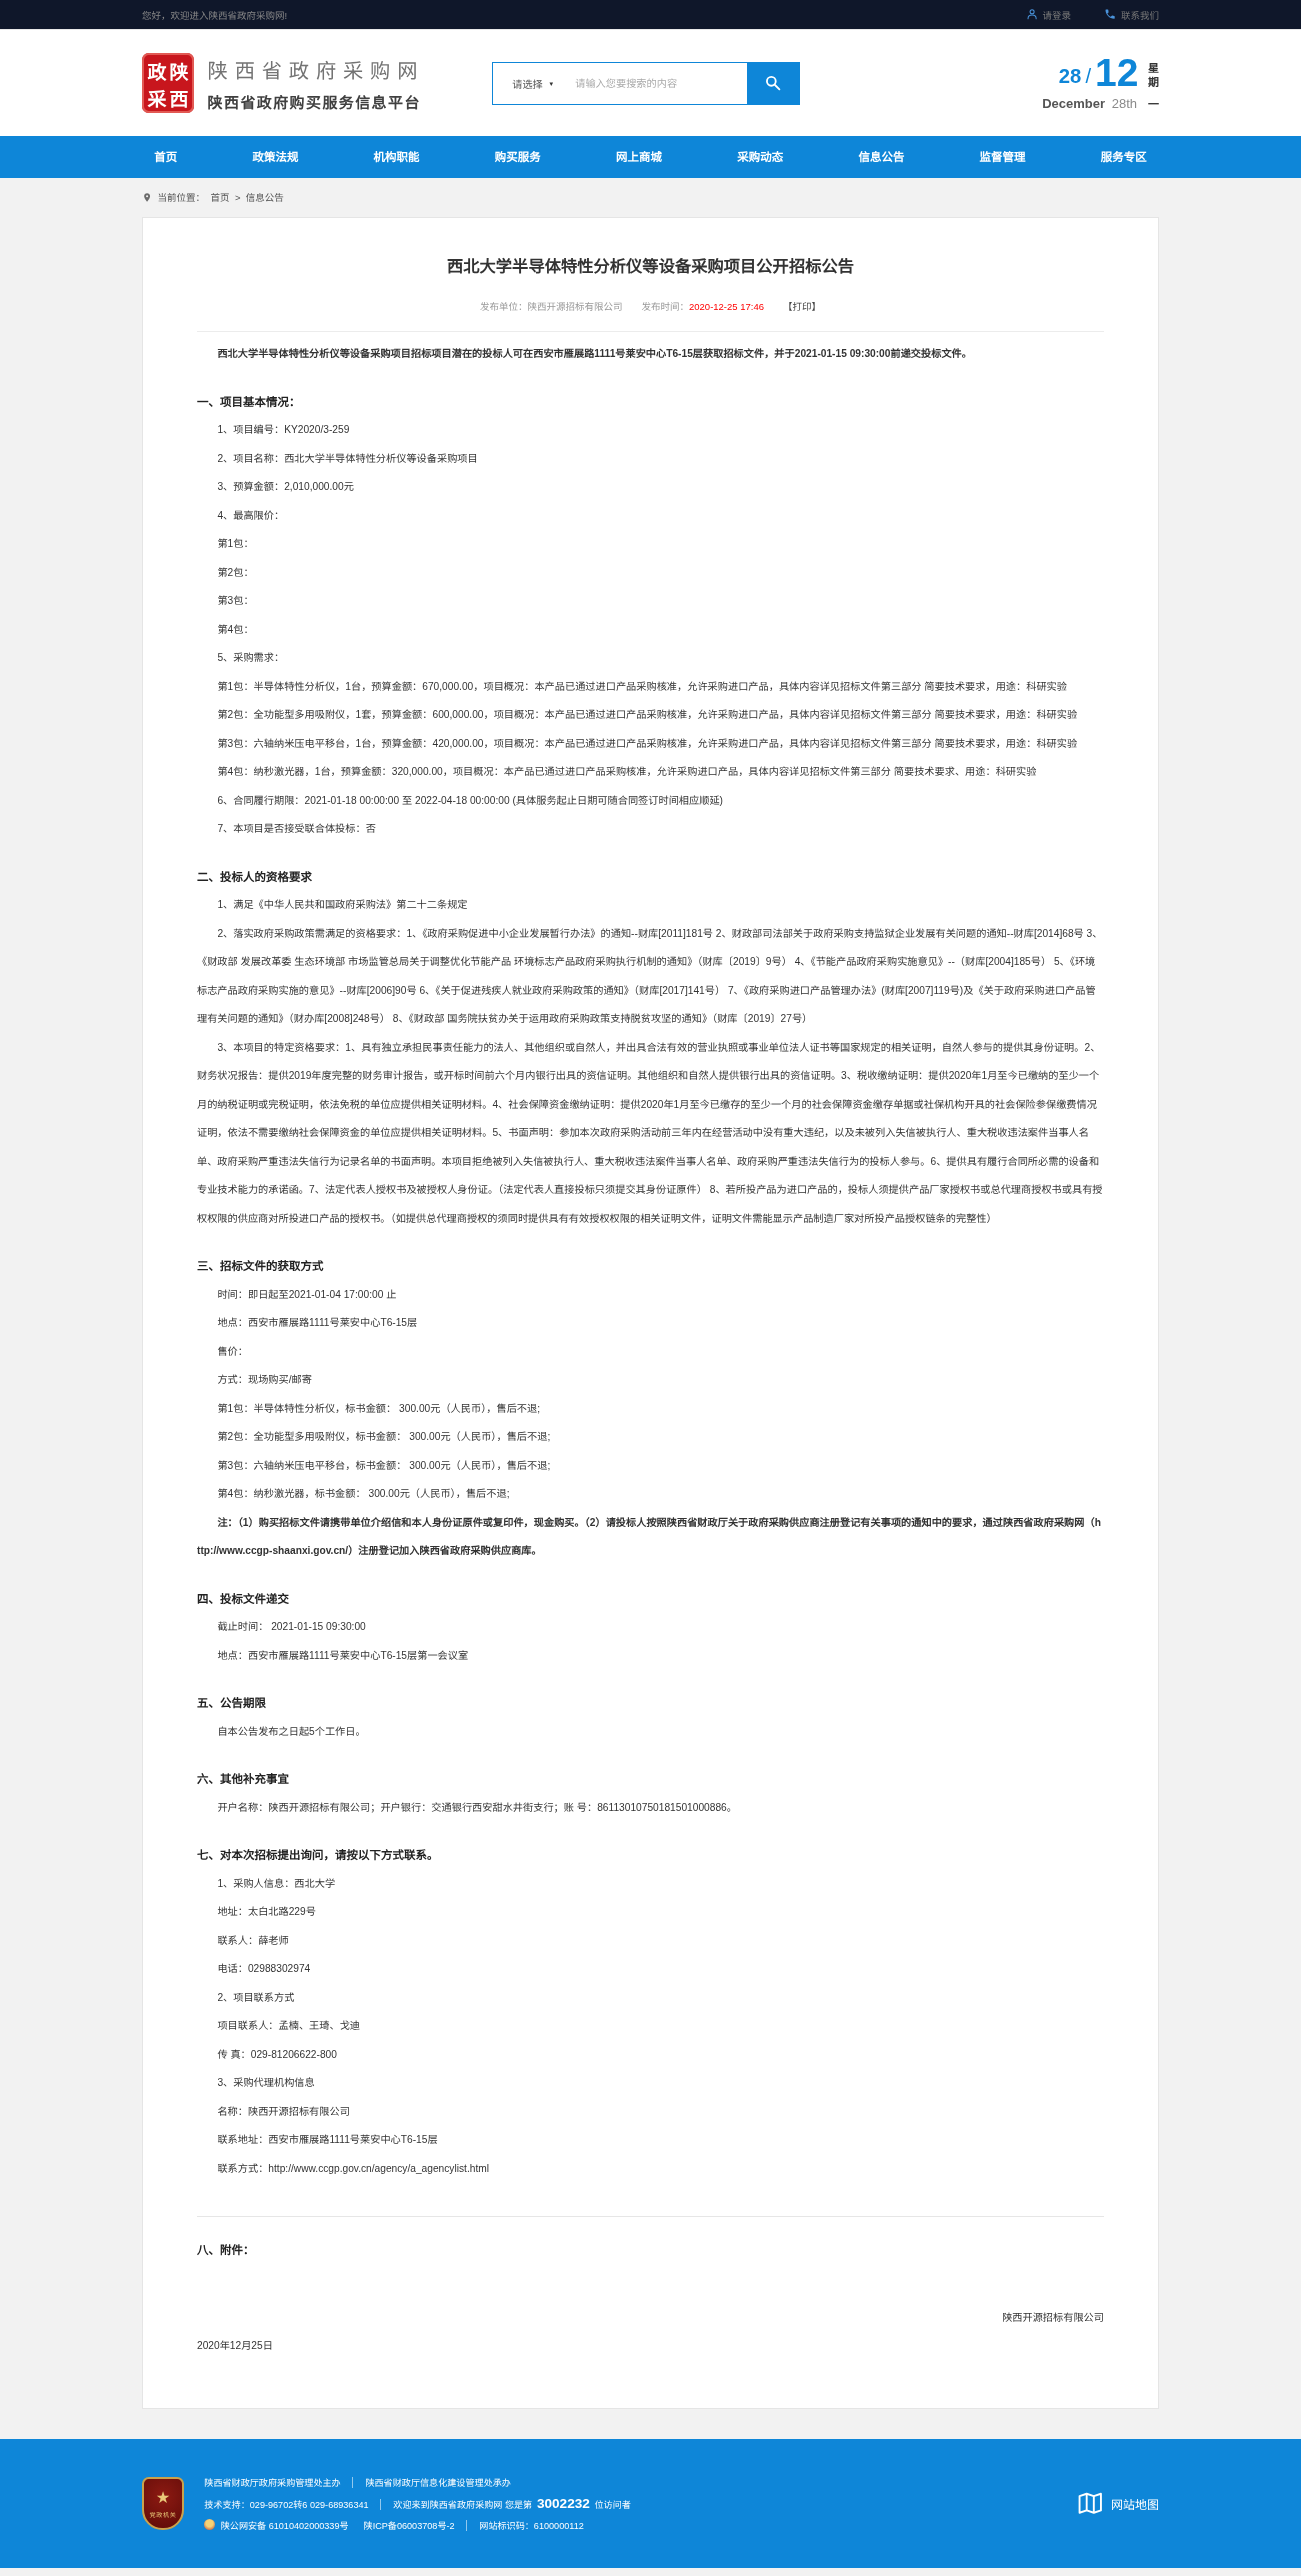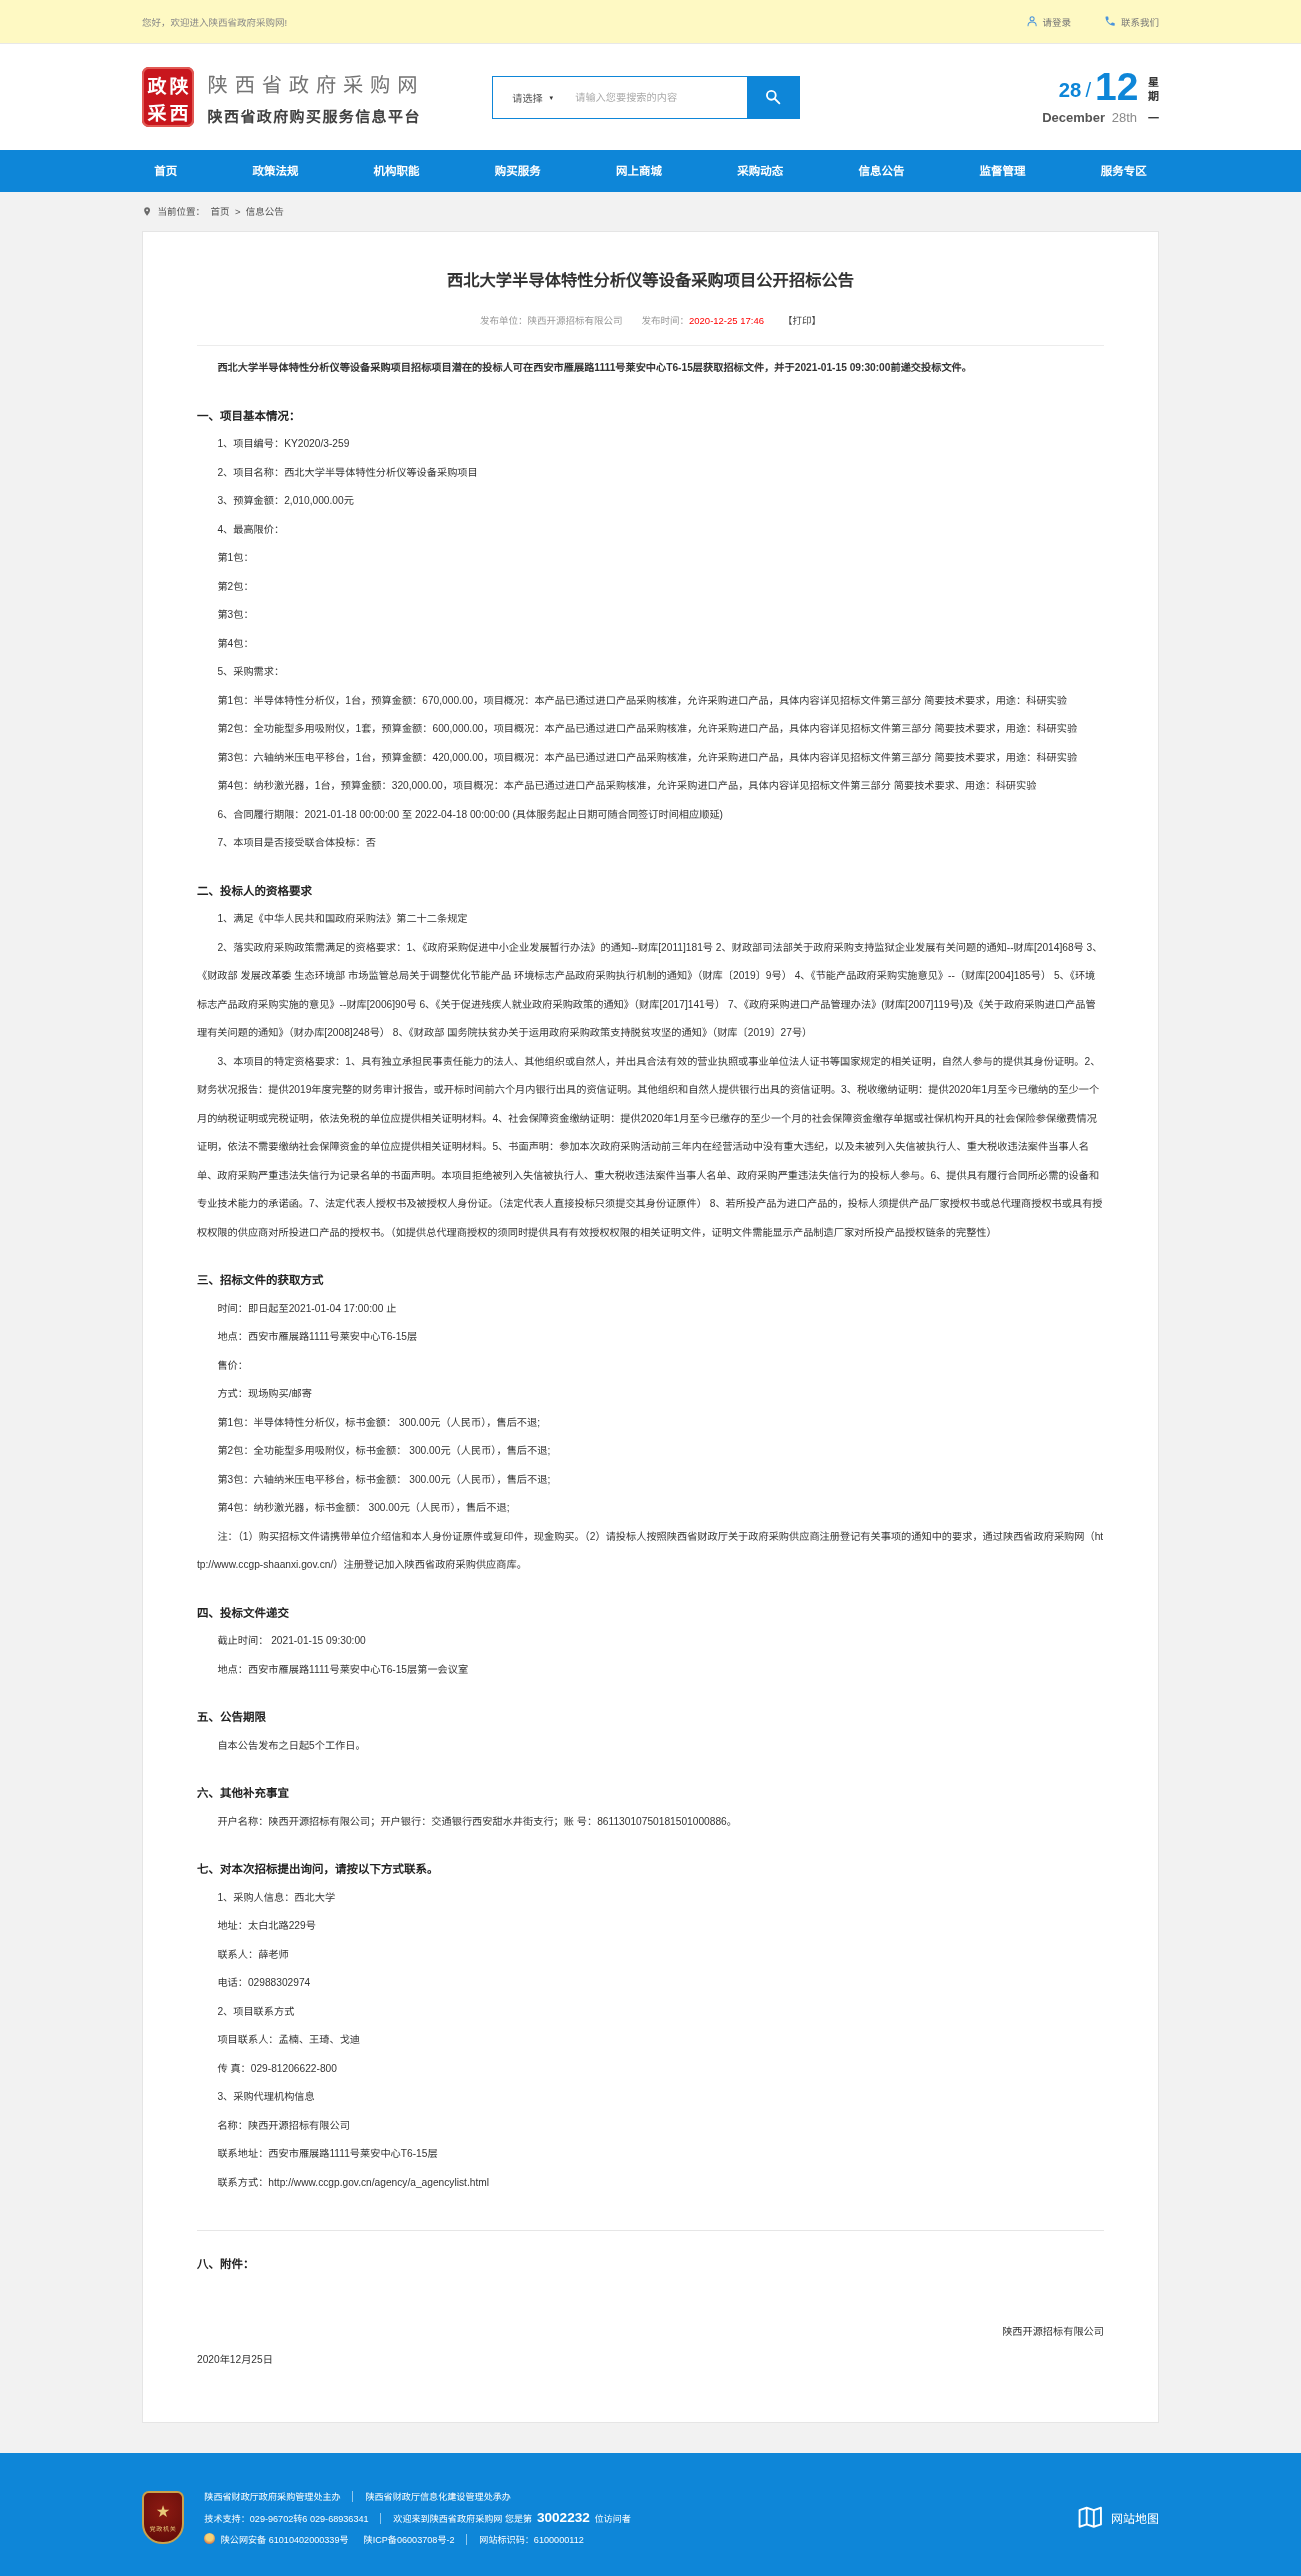--- a/index.html
+++ b/index.html
@@ -7,21 +7,21 @@
   html, body { margin: 0; padding: 0; }
   body {
     width: 1301px;
     background: #f2f2f2;
     font-family: "Liberation Sans", "DejaVu Sans", sans-serif;
     color: #333;
   }
   .inner { width: 1017px; margin: 0 auto; }
 
   
-  .topbar { height: 44px; background: #fef9c3; border-bottom: 0.7px solid #e8e8e8; }
+  .topbar { height: 30px; background: #0f172a; border-bottom: 0.7px solid #e8e8e8; }
   .topbar .inner { height: 100%; display: flex; align-items: center; justify-content: space-between; font-size: 9.5px; color: #888; }
   .topbar-links { display: flex; gap: 33px; }
   .topbar-link { display: flex; align-items: center; gap: 4.7px; color: #777; cursor: pointer; }
   .topbar-link svg { width: 12.2px; height: 12.2px; }
 
   
   .header { background: #fff; height: 106px; }
   .header .inner { height: 100%; display: flex; align-items: center; }
   .logo { display: flex; align-items: center; cursor: pointer; }
   .seal {
@@ -71,21 +71,21 @@
   .card { width: 1017px; margin: 0 auto; background: #fff; border: 0.7px solid #e5e5e5; padding: 35px 54px 47px; }
   .article-title { text-align: center; font-size: 16.3px; font-weight: bold; color: #333; margin: 0 0 22px; }
   .article-meta { text-align: center; font-size: 9.5px; color: #999; padding-bottom: 17.6px; border-bottom: 0.7px solid #ececec; margin-bottom: 8.1px; }
   .article-meta .sep { display: inline-block; width: 19px; }
   .meta-time { color: #f00; margin-top: 38px; }
   .meta-print { color: #444; cursor: pointer; }
 
   .article-body p { margin: 0; font-size: 10.2px; line-height: 28.5px; text-indent: 2em; color: #333; word-break: break-all; }
   .article-body .p-intro { font-weight: bold; }
   .article-body .p-heading { font-weight: bold; font-size: 11.5px; text-indent: 0; color: #222; margin-top: 19px; }
-  .article-body .p-note { font-weight: normal; }
+  .article-body .p-note { font-weight: bold; }
   .article-body .p-divider { height: 0; line-height: 0; border-top: 0.7px solid #e6e6e6; margin: 33px 0 9.5px; }
   .article-body .p-right-company { text-align: right; text-indent: 0; margin-top: 39px; }
   .article-body .p-right-date { text-indent: 0; }
 
   
   .footer { background: #0e86d8; height: 129px; margin-top: 0; }
   .footer .inner { height: 100%; display: flex; align-items: center; }
   .emblem {
     width: 42px; height: 53px; flex: none;
     background: radial-gradient(circle at 50% 35%, #8d1a12, #5e0b08);

